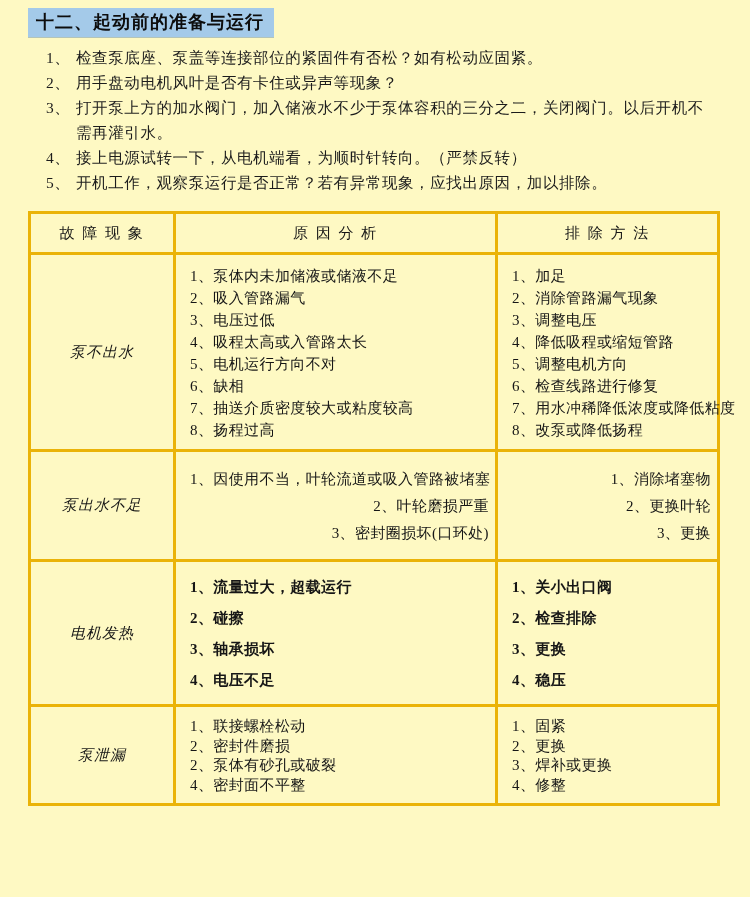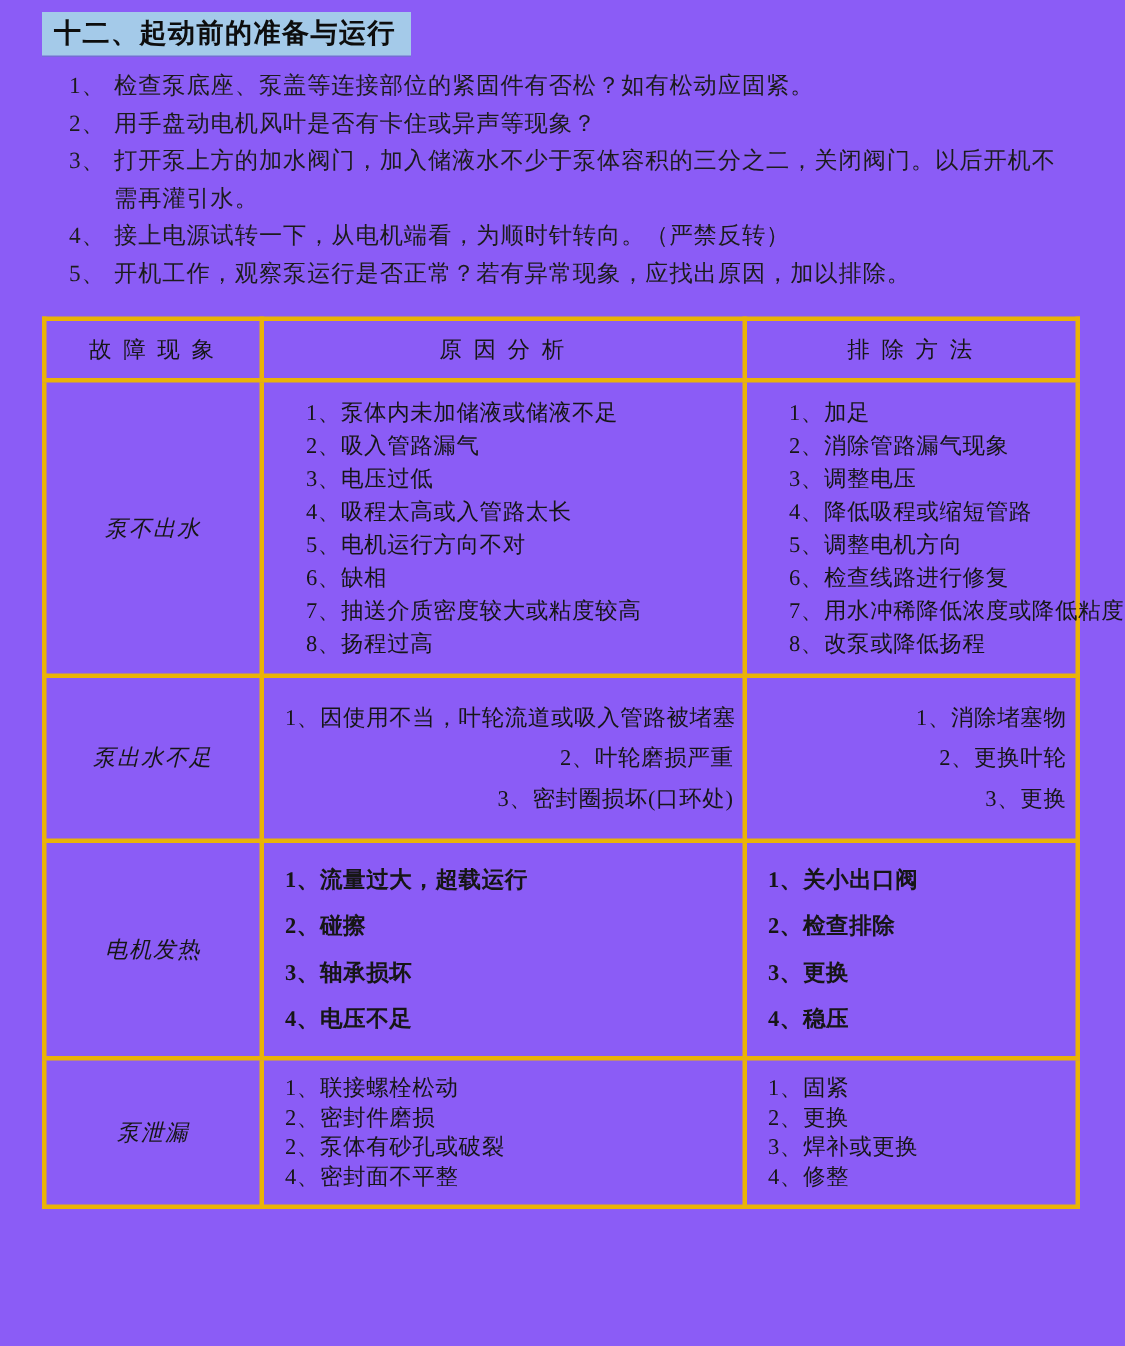--- a/index.html
+++ b/index.html
@@ -4,21 +4,21 @@
 <style>
   html, body {
     margin: 0;
     padding: 0;
     background: #f4f7fa;
   }
   .page {
     position: relative;
     width: 750px;
     height: 897px;
-    background: #8b5cf6;
+    background: #fef9c3;
     color: #1c1c1c;
     font-family: "Liberation Serif", "DejaVu Serif", serif;
     overflow: hidden;
     box-sizing: border-box;
     padding: 8px 32px 0 28px;
   }
   
   .section-title {
     display: inline-block;
     background: #a4cae9;
@@ -77,21 +77,21 @@
   td.symptom-cell {
     text-align: center;
     letter-spacing: 1px;
     font-style: italic;
   }
   td.list-cell { padding: 10px 6px 8px 14px; vertical-align: middle; }
   .cell-list { margin: 0; padding: 0; list-style: none; }
   .cell-list li { white-space: nowrap; letter-spacing: 0.4px; }
   
   tr.row-0 td { height: 193px; }
-  tr.row-0 .cell-list li { line-height: 22px; margin-left: 14px; }
+  tr.row-0 .cell-list li { line-height: 22px; }
   tr.row-1 td { height: 110px; }
   tr.row-1 .cell-list li { line-height: 27px; text-align: right; }
   tr.row-2 td { height: 67px; }
   tr.row-2 .cell-list li { line-height: 27px; }
   tr.row-3 td { height: 140px; }
   tr.row-3 .cell-list li { line-height: 31px; font-weight: bold; }
   tr.row-4 td { height: 77px; }
   tr.row-4 .cell-list li { line-height: 19.5px; }
 </style>
 </head>

